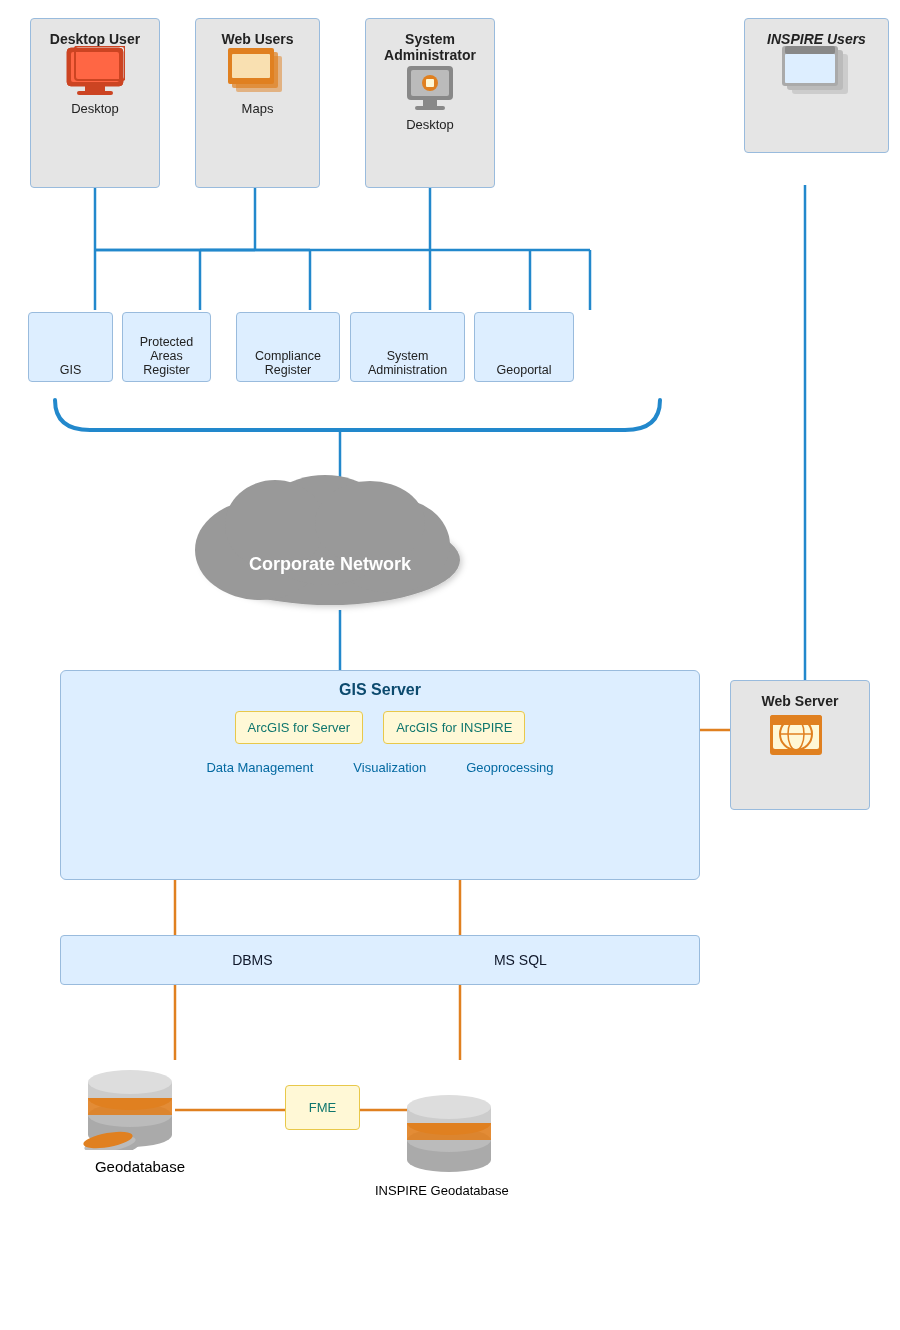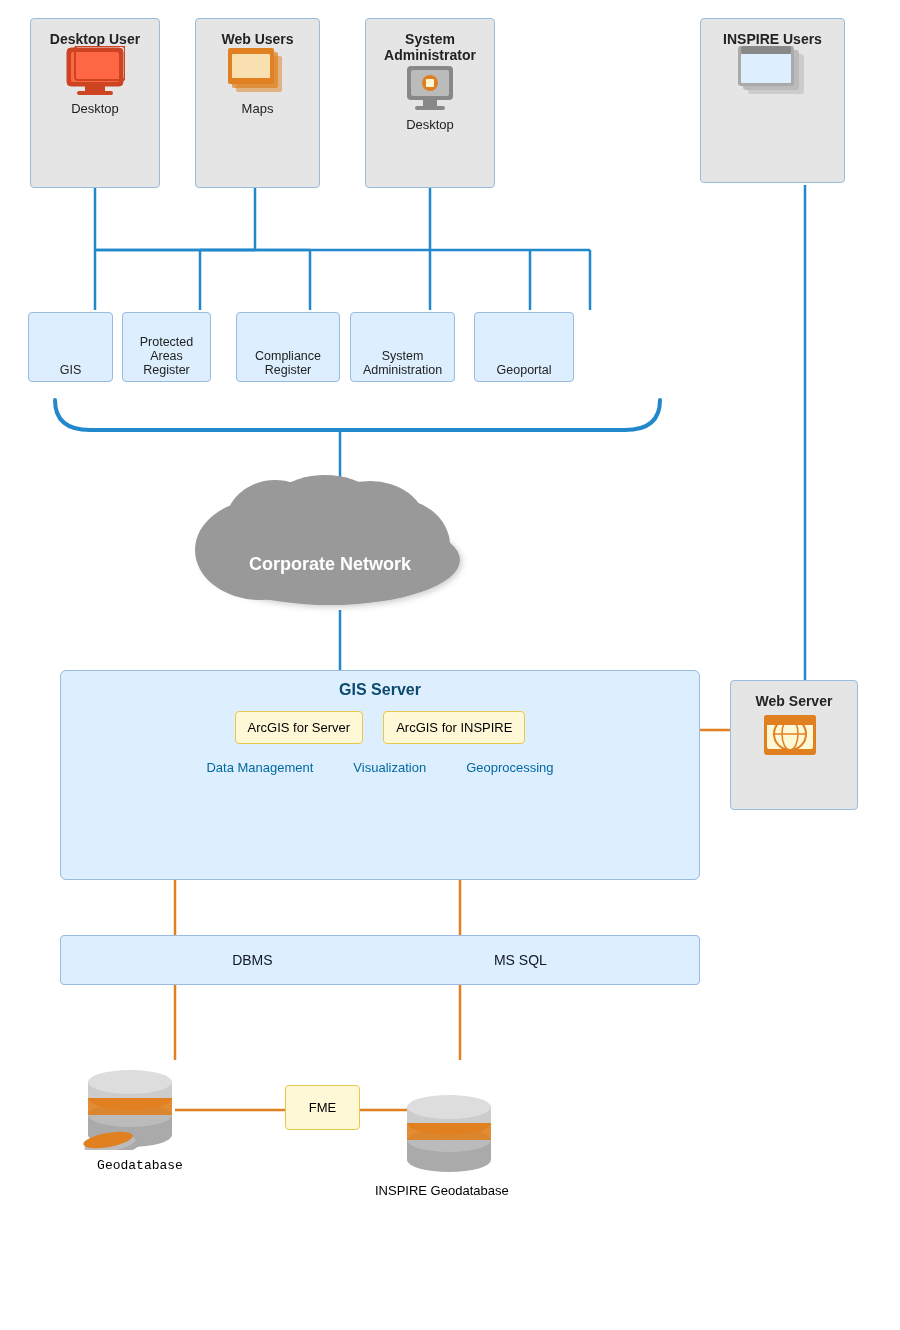--- a/index.html
+++ b/index.html
@@ -60,21 +60,21 @@
       color: #0c4a6e;
       margin-bottom: 12px;
     }
     
     .yellow-box {
       background: #fff8d6;
       border: 1.5px solid #e8c84a;
       border-radius: 4px;
       text-align: center;
       font-size: 13px;
-      color: #000000;
+      color: #0f766e;
       padding: 8px 12px;
     }
     
     .db-box {
       position: absolute;
       background: #ddeeff;
       border: 1.5px solid #99bbdd;
       border-radius: 4px;
       text-align: center;
       font-size: 13px;
@@ -183,21 +183,21 @@
         <rect x="6" y="6" width="38" height="26" rx="2" fill="#bbb"></rect>
         <rect x="18" y="36" width="14" height="6" fill="#888"></rect>
         <rect x="10" y="42" width="30" height="4" rx="2" fill="#888"></rect>
         <circle cx="25" cy="19" r="8" fill="#e08020"></circle>
         <rect x="21" y="15" width="8" height="8" rx="1" fill="#fff8d6"></rect>
       </svg>
     </div>
     <div class="label">Desktop</div>
   </div>
 
-  <div class="user-box" style="left:700px; top:18px; width:145px; height:165px;">
+  <div class="user-box" style="left:744px; top:18px; width:145px; height:135px;font-style:italic;">
     <div class="label" style="font-weight:bold; font-size:14px;">INSPIRE Users</div>
     <div class="icon-area">
 
       <svg width="70" height="52" viewBox="0 0 70 52">
         <rect x="10" y="8" width="56" height="40" rx="3" fill="#ccc"></rect>
         <rect x="5" y="4" width="56" height="40" rx="3" fill="#bbb"></rect>
         <rect x="0" y="0" width="56" height="40" rx="3" fill="#aaa"></rect>
         <rect x="3" y="8" width="50" height="29" rx="1" fill="#ddeeff"></rect>
         <rect x="3" y="0" width="50" height="8" rx="2" fill="#888"></rect>
       </svg>
@@ -209,21 +209,21 @@
   </div>
 
   <div class="app-box" style="left:122px; top:312px; width:89px; height:70px;">
     <span>Protected Areas Register</span>
   </div>
 
   <div class="app-box" style="left:236px; top:312px; width:104px; height:70px;">
     <span>Compliance Register</span>
   </div>
 
-  <div class="app-box" style="left:350px; top:312px; width:105px; height:70px;">
+  <div class="app-box" style="left:350px; top:312px; width:115px; height:70px;">
     <span>System Administration</span>
   </div>
 
   <div class="app-box" style="left:474px; top:312px; width:100px; height:70px;">
     <span>Geoportal</span>
   </div>
 
   <div class="cloud-container" style="left:160px; top:455px; width:340px; height:160px;">
     <svg width="340" height="160" viewBox="0 0 340 160">
       <defs>
@@ -252,21 +252,21 @@
         <span>ArcGIS for INSPIRE</span>
       </div>
     </div>
     <div style="display:flex; gap:40px; justify-content:center; font-size:13px; color:#0369a1;">
       <span>Data Management</span>
       <span>Visualization</span>
       <span>Geoprocessing</span>
     </div>
   </div>
 
-  <div class="user-box" style="left:730px; top:680px; width:128px; height:130px;">
+  <div class="user-box" style="left:730px; top:680px; width:140px; height:130px;">
     <div class="label" style="font-weight:bold; font-size:14px;">Web Server</div>
     <div class="icon-area">
       <svg width="65" height="55" viewBox="0 0 65 55">
 
         <rect x="2" y="8" width="52" height="40" rx="3" fill="#e08020"></rect>
         <rect x="5" y="12" width="46" height="30" rx="2" fill="#fff8d6"></rect>
         <rect x="2" y="8" width="52" height="10" rx="3" fill="#e08020"></rect>
 
         <ellipse cx="28" cy="27" rx="16" ry="16" fill="none" stroke="#e08020" stroke-width="2"></ellipse>
         <line x1="12" y1="27" x2="44" y2="27" stroke="#e08020" stroke-width="1.5"></line>
@@ -288,21 +288,21 @@
       <ellipse cx="50" cy="55" rx="42" ry="12" fill="#bbb"></ellipse>
       <rect x="8" y="38" width="84" height="17" fill="#e08020" opacity="0.9"></rect>
       <ellipse cx="50" cy="38" rx="42" ry="12" fill="#e08020"></ellipse>
       <rect x="8" y="22" width="84" height="16" fill="#ccc"></rect>
       <ellipse cx="50" cy="22" rx="42" ry="12" fill="#ddd"></ellipse>
 
       <ellipse cx="32" cy="88" rx="28" ry="8" fill="#aaa" transform="rotate(-10, 32, 88)"></ellipse>
       <ellipse cx="30" cy="84" rx="26" ry="7" fill="#bbb" transform="rotate(-10, 30, 84)"></ellipse>
       <ellipse cx="28" cy="80" rx="25" ry="7" fill="#e08020" transform="rotate(-10, 28, 80)"></ellipse>
     </svg>
-    <div style="font-size:13px; margin-top:4px;font-family:Liberation Mono, monospace;">Geodatabase</div>
+    <div style="font-size:15px; margin-top:4px;">Geodatabase</div>
   </div>
 
   <div style="position:absolute; left:285px; top:1085px;">
     <div class="yellow-box" style="width:75px; height:45px; display:flex; align-items:center; justify-content:center;">
       <span>FME</span>
     </div>
   </div>
 
   <div style="position:absolute; left:375px; top:1085px; text-align:right;">
     <svg width="120" height="90" viewBox="0 0 120 90">

